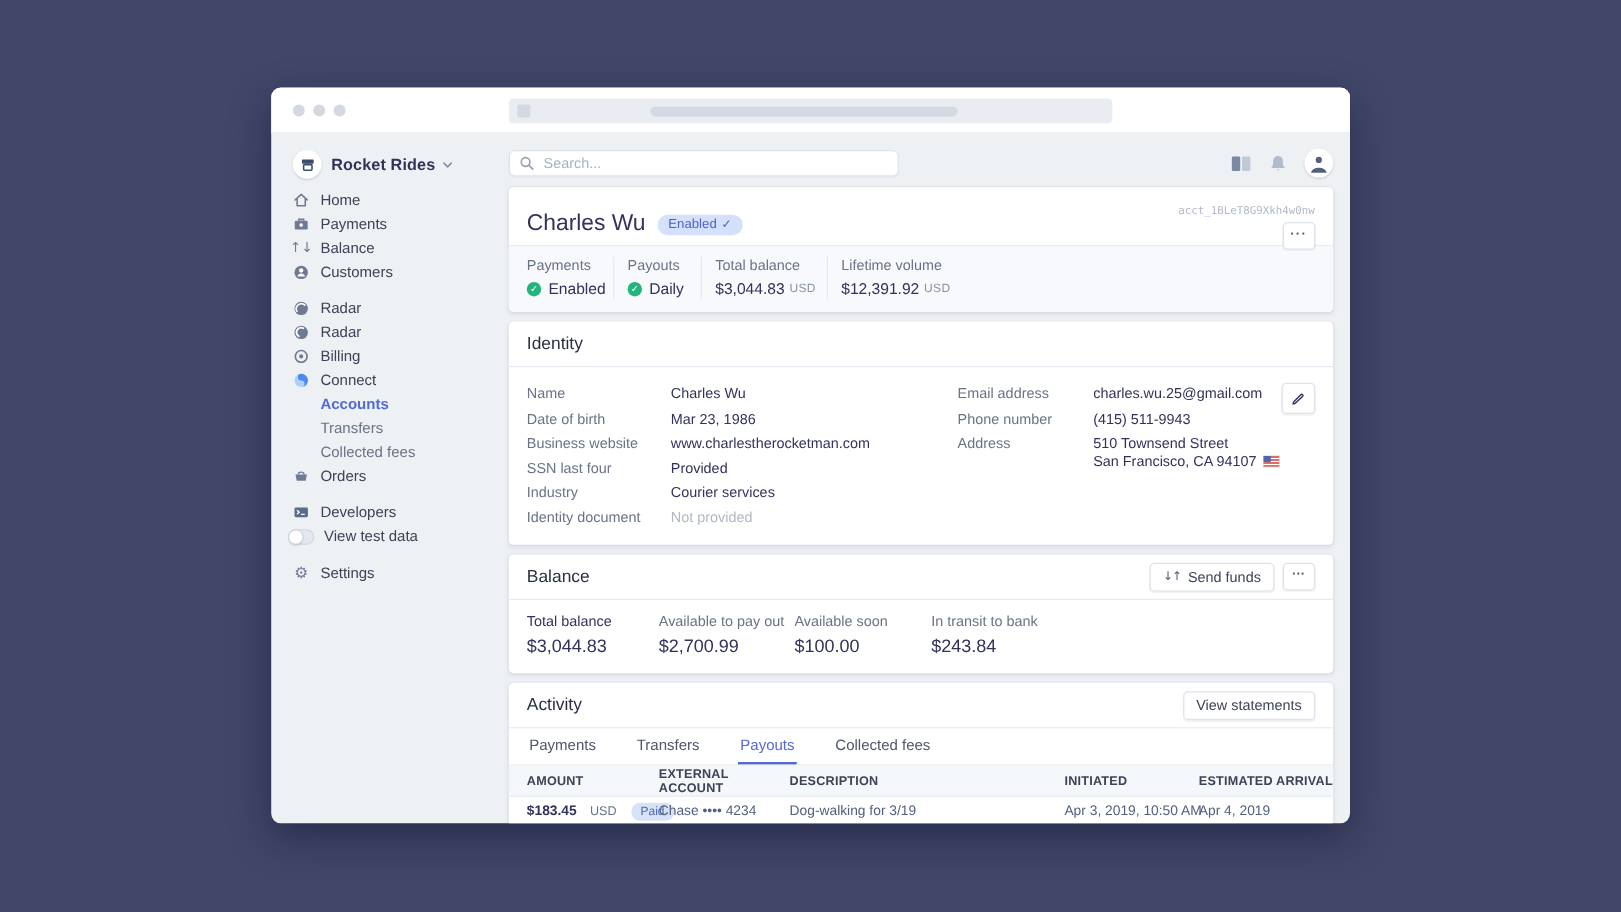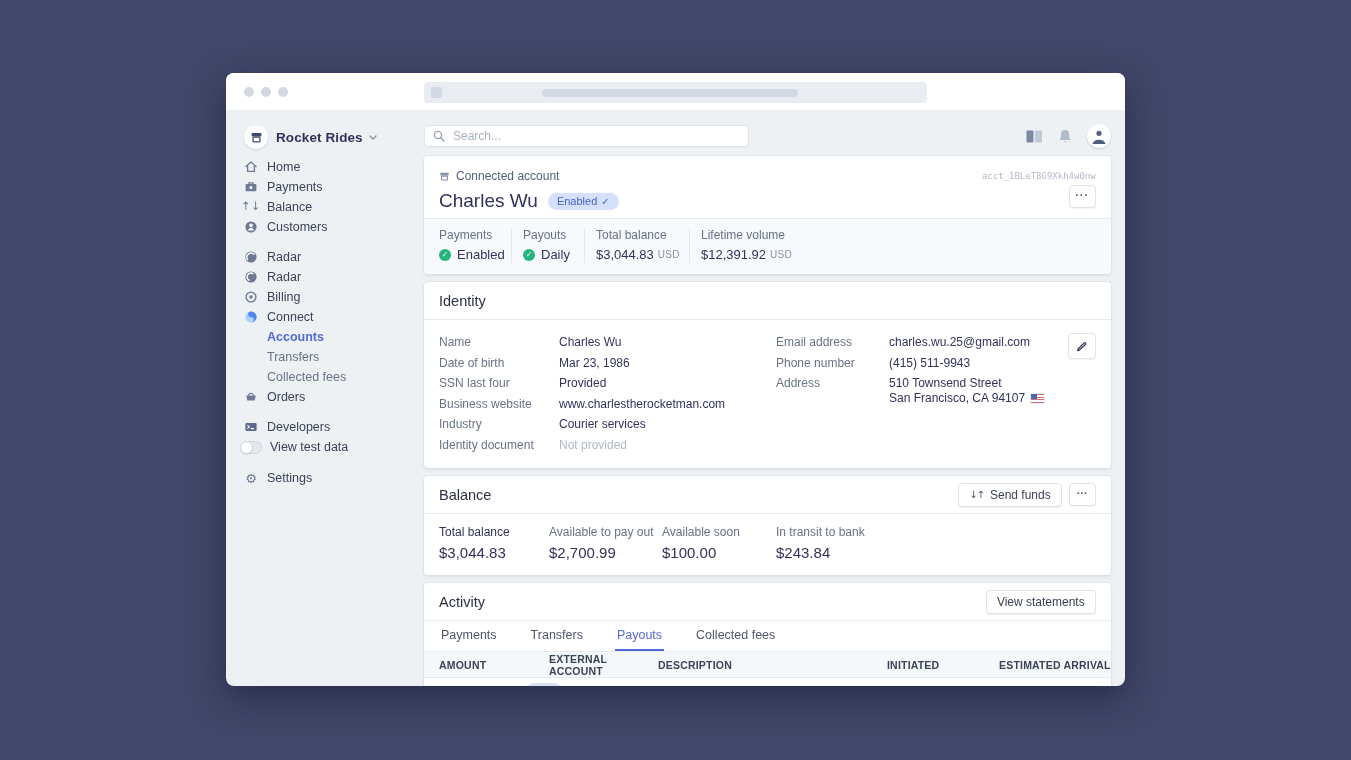--- a/index.html
+++ b/index.html
@@ -72,21 +72,21 @@
   .card-header { height:38px; padding:18px 15px; display:flex; align-items:center; justify-content:space-between; border-bottom:1px solid #e6ebf1; }
   .card-title { font-size:14.5px; color:#2a2f45; }
   .header-actions { display:flex; align-items:center; gap:7px; }
   .btn { height:24px; background:#fff; border:1px solid #dde3ea; border-radius:4px; box-shadow:0 1px 1px rgba(0,0,0,.06); font-size:12px; color:#3c4257; padding:0 10px; display:flex; align-items:center; cursor:pointer; font-family:inherit; }
   .btn .arrows { font-family:"DejaVu Sans",sans-serif; font-size:10px; margin-right:6px; color:#4f566b; letter-spacing:-1px; }
   .btn-overflow2 { width:27px; height:23px; background:#fff; border:1px solid #dde3ea; border-radius:4px; box-shadow:0 1px 1px rgba(0,0,0,.05); color:#4f566b; font-size:11px; line-height:19px; text-align:center; cursor:pointer; }
   .btn-overflow2::after { content:"···"; font-weight:700; }
   
   .id-body { position:relative; display:flex; padding:13px 15px 12px; }
   .id-col-left { width:337px; flex:none; }
-  .id-col-right { flex:1; }
+  .id-col-right { flex:1;margin-left:22px; }
   .id-row { display:flex; min-height:20.5px; font-size:12px; align-items:flex-start; line-height:15px; padding-top:2px; }
   .id-label { color:#697386; flex:none; }
   .id-col-left .id-label { width:120px; }
   .id-col-right .id-label { width:113px; }
   .id-value { color:#32325d; }
   .id-value.muted { color:#b0b8c5; }
   .addr-line { line-height:14.5px; color:#32325d; }
   .flag { display:inline-block; width:13px; height:9px; position:relative; margin-left:6px; vertical-align:-1px; background:repeating-linear-gradient(180deg,#d6706e 0 1.3px,#fff 1.3px 2.6px); box-shadow:0 0 0 .5px rgba(90,100,130,.25); }
   .flag i { position:absolute; left:0; top:0; width:5.5px; height:4.5px; background:#5364a8; }
   .btn-edit { position:absolute; right:15px; top:13px; width:28px; height:26px; background:#fff; border:1px solid #dde3ea; border-radius:4px; box-shadow:0 1px 1px rgba(0,0,0,.05); display:flex; align-items:center; justify-content:center; cursor:pointer; }
@@ -292,29 +292,20 @@
               <svg width="24" height="24" viewBox="0 0 24 24">
                 <circle cx="12" cy="9.3" r="2.6" fill="#525f7f"></circle>
                 <path d="M5.4 20a6.8 5.6 0 0 1 13.2 0z" fill="#525f7f"></path>
               </svg>
             </span>
         </div>
       </div>
 
       <section class="card">
         <div class="hc-top">
-          <div class="hc-type">
-            <span class="mini-icon">
-                <svg width="11" height="11" viewBox="0 0 13 13">
-                  <rect x="1.6" y="2" width="9.8" height="3.2" rx="0.8" fill="#8792a2"></rect>
-                  <rect x="3" y="6" width="7" height="4.6" rx="0.8" fill="none" stroke="#8792a2" stroke-width="1.3"></rect>
-                </svg>
-              </span>
-            <span>Connected account</span>
-          </div>
           <span class="acct-id">acct_1BLeT8G9Xkh4w0nw</span>
           <div class="hc-name-row">
             <span class="hc-name">Charles Wu</span>
             <span class="pill-blue"><span>Enabled</span><span class="chk"></span></span>
           </div>
           <div class="btn-overflow"></div>
         </div>
         <div class="hc-stats">
           <div class="stat first">
             <div class="stat-label">Payments</div>
@@ -355,26 +346,26 @@
           <div class="id-col-left">
             <div class="id-row">
               <span class="id-label">Name</span>
                 <span class="id-value">Charles Wu</span>
             </div>
             <div class="id-row">
               <span class="id-label">Date of birth</span>
                 <span class="id-value">Mar 23, 1986</span>
             </div>
             <div class="id-row">
+              <span class="id-label">Business website</span>
+                <span class="id-value">www.charlestherocketman.com</span>
+            </div>
+            <div class="id-row">
               <span class="id-label">SSN last four</span>
                 <span class="id-value">Provided</span>
-            </div>
-            <div class="id-row">
-              <span class="id-label">Business website</span>
-                <span class="id-value">www.charlestherocketman.com</span>
             </div>
             <div class="id-row">
               <span class="id-label">Industry</span>
                 <span class="id-value">Courier services</span>
             </div>
             <div class="id-row">
               <span class="id-label">Identity document</span>
                 <span class="id-value muted">Not provided</span>
             </div>
           </div>

